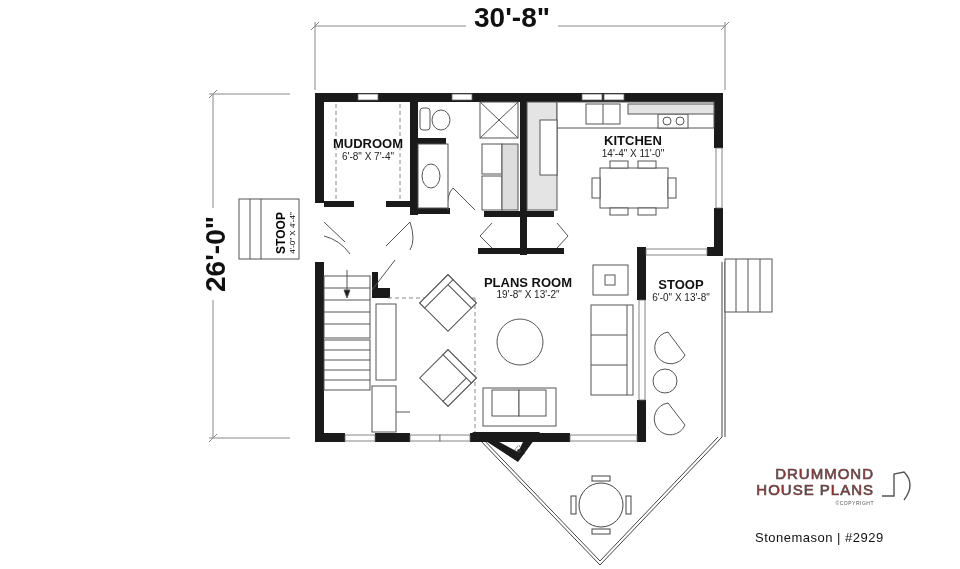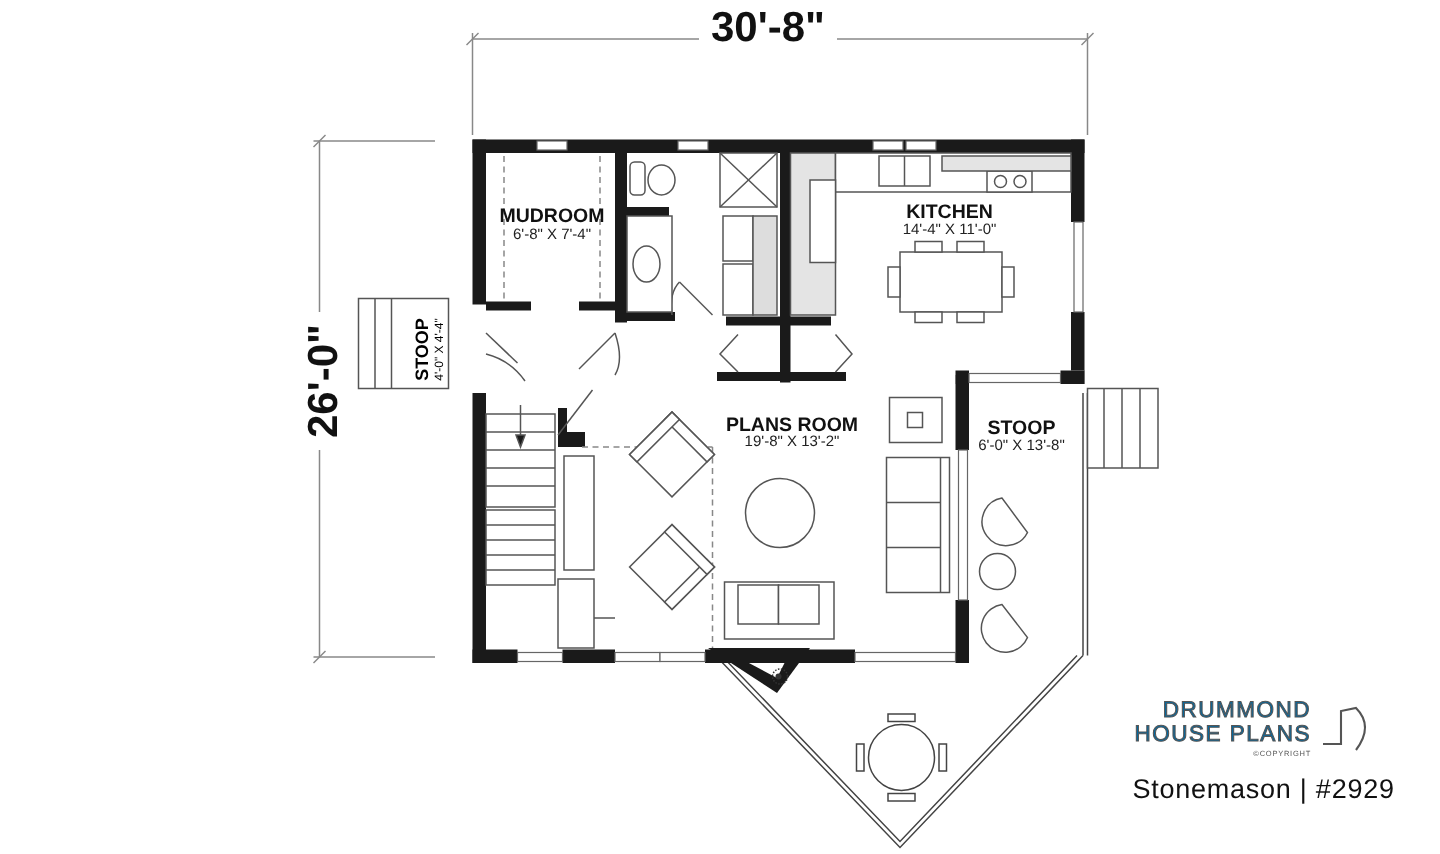--- a/index.html
+++ b/index.html
@@ -5,24 +5,24 @@
     html, body { margin: 0; padding: 0; background: #ffffff; }
     body { width: 960px; height: 569px; position: relative; overflow: hidden; font-family: "Liberation Sans", sans-serif; }
     #plan { position: absolute; left: 0; top: 0; width: 960px; height: 569px; }
     .dim-label { position: absolute; font-family: "Liberation Sans", sans-serif; font-weight: bold; color: #111; background: #fff; }
     #dim-width { left: 466px; top: 2px; font-size: 28px; padding: 0 8px; }
     #dim-height { left: 170px; top: 238px; font-size: 28px; transform: rotate(-90deg); transform-origin: center; padding: 0 8px; }
     .room-name { position: absolute; font-weight: bold; font-size: 13px; color: #111; text-align: center; white-space: nowrap; transform: translateX(-50%); }
     .room-dim { position: absolute; font-size: 10px; color: #222; text-align: center; white-space: nowrap; transform: translateX(-50%); }
     .rot { position: absolute; transform: rotate(-90deg); transform-origin: center; white-space: nowrap; text-align: center; }
     .logo { position: absolute; right: 40px; top: 466px; text-align: right; color: #444; }
-    .logo .l1 { font-size: 15px; letter-spacing: 1px; line-height: 16px; color: #0369a1; -webkit-text-stroke: 0.7px #555; font-weight: normal; }
+    .logo .l1 { font-size: 15px; letter-spacing: 1px; line-height: 16px; color: #b91c1c; -webkit-text-stroke: 0.7px #555; font-weight: normal; }
     .logo .l3 { font-size: 5px; letter-spacing: 0.5px; color: #555; margin-top: 2px; margin-right: 46px; }
     .logo-mark { position: absolute; right: 40px; top: 468px; }
-    .plan-name { position: absolute; left: 755px; top: 516px; font-size: 18px; color: #111; font-weight: normal; letter-spacing: 0.5px; }
+    .plan-name { position: absolute; left: 755px; top: 530px; font-size: 13px; color: #111; font-weight: normal; letter-spacing: 0.5px; }
   </style>
 </head>
 <body>
 
 <svg id="plan" viewBox="0 0 960 569" xmlns="http://www.w3.org/2000/svg">
 
   <g stroke="#888" stroke-width="1" fill="none">
     <line x1="315" y1="26" x2="725" y2="26"></line>
     <line x1="315" y1="22" x2="315" y2="90"></line>
     <line x1="725" y1="22" x2="725" y2="90"></line>

